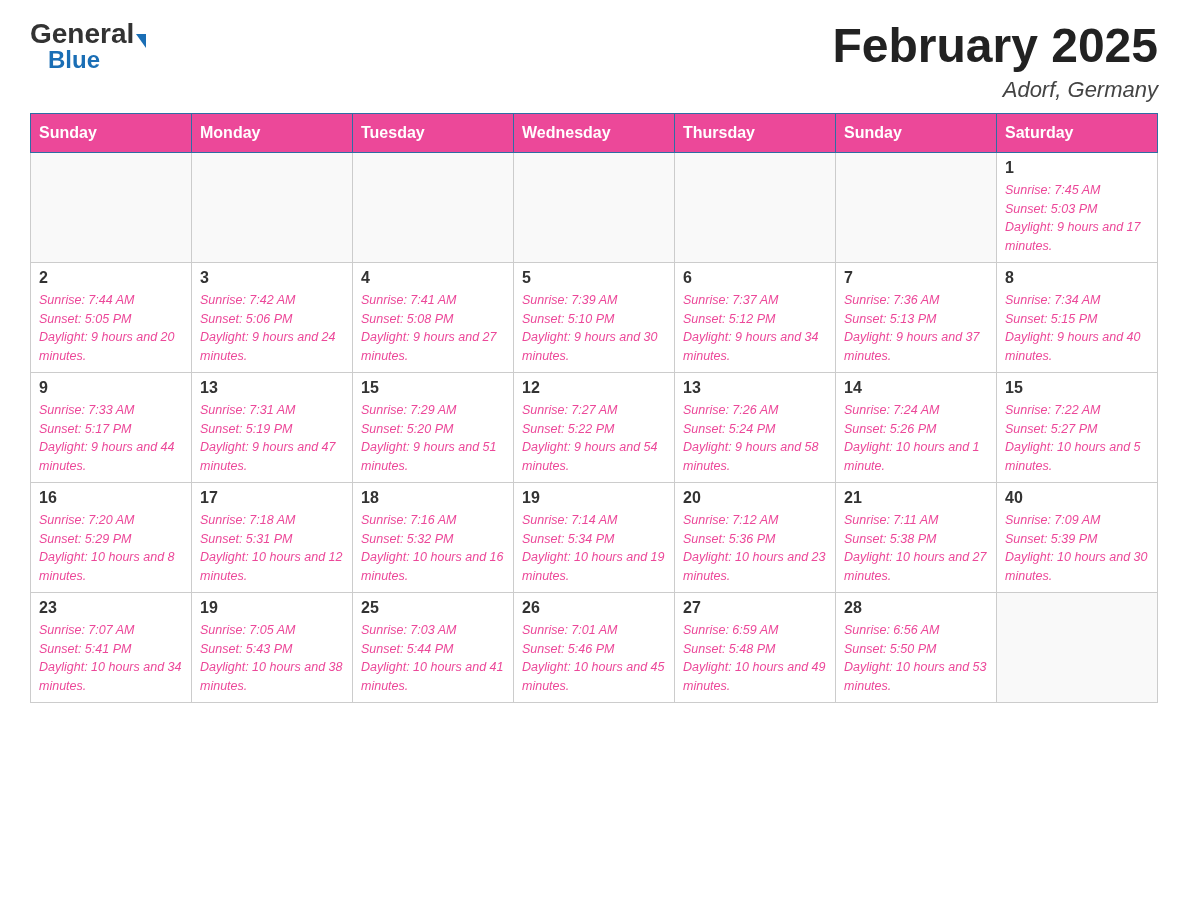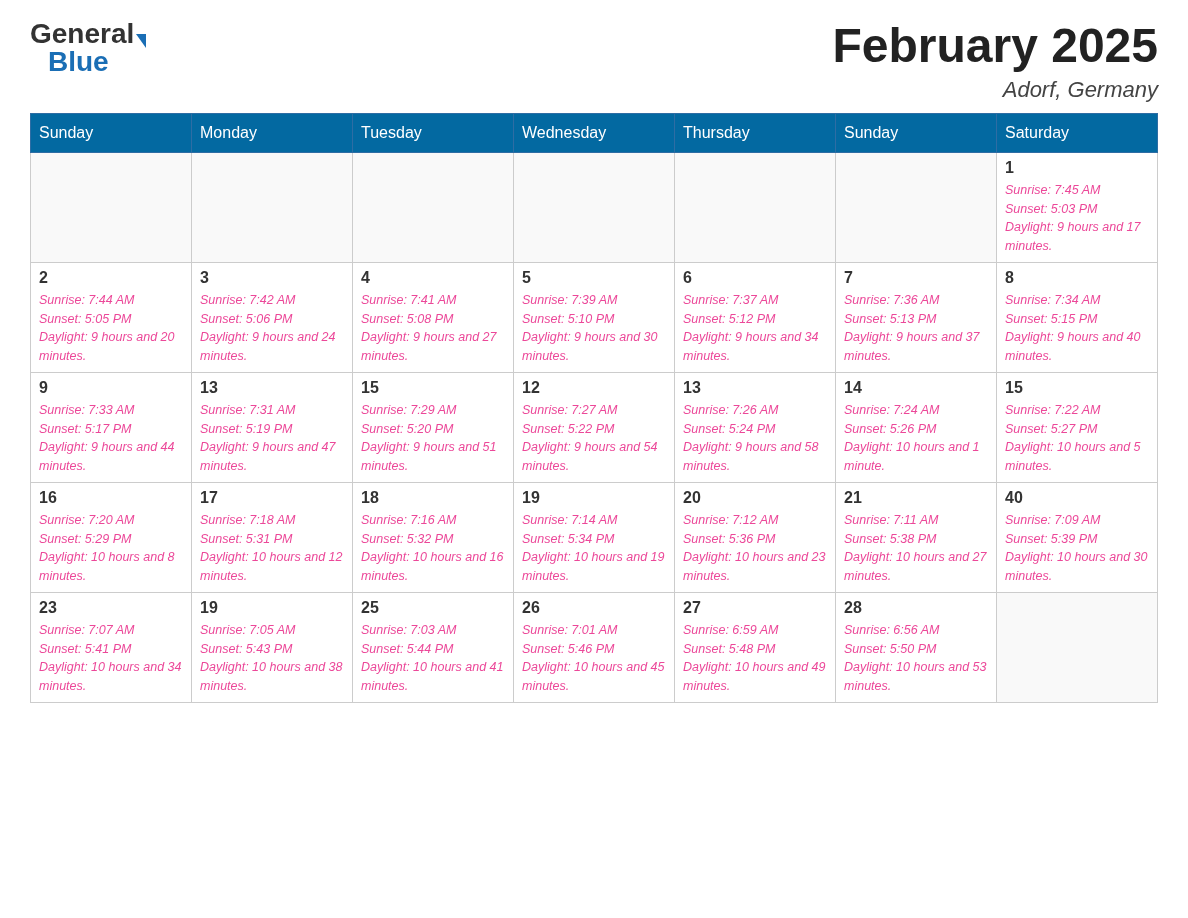--- a/index.html
+++ b/index.html
@@ -22,21 +22,21 @@
       flex-direction: column;
       align-items: flex-start;
     }
     .logo-general {
       font-size: 28px;
       font-weight: bold;
       color: #333;
       line-height: 1;
     }
     .logo-blue {
-      font-size: 28px;
+      font-size: 24px;
       font-weight: bold;
       color: #1a6eb5;
       line-height: 1;
       margin-left: 18px;
     }
     .logo-arrow {
       display: inline-block;
       width: 0; height: 0;
       border-left: 10px solid transparent;
       border-right: 0px solid transparent;
@@ -62,24 +62,24 @@
       color: #444;
       margin-top: 4px;
       font-style: italic;
     }
     .calendar {
       width: 100%;
       border-collapse: collapse;
       margin-top: 8px;
     }
     .calendar th {
-      background-color: #0369a1;
+      background-color: #ec4899;
       color: #fff;
       font-size: 16px;
-      font-weight: normal;
+      font-weight: bold;
       padding: 10px 8px;
       text-align: left;
       border: 1px solid #2e6da4;
     }
     .calendar td {
       vertical-align: top;
       border: 1px solid #ccc;
       padding: 6px 8px;
       width: 14.28%;
       min-height: 100px;

